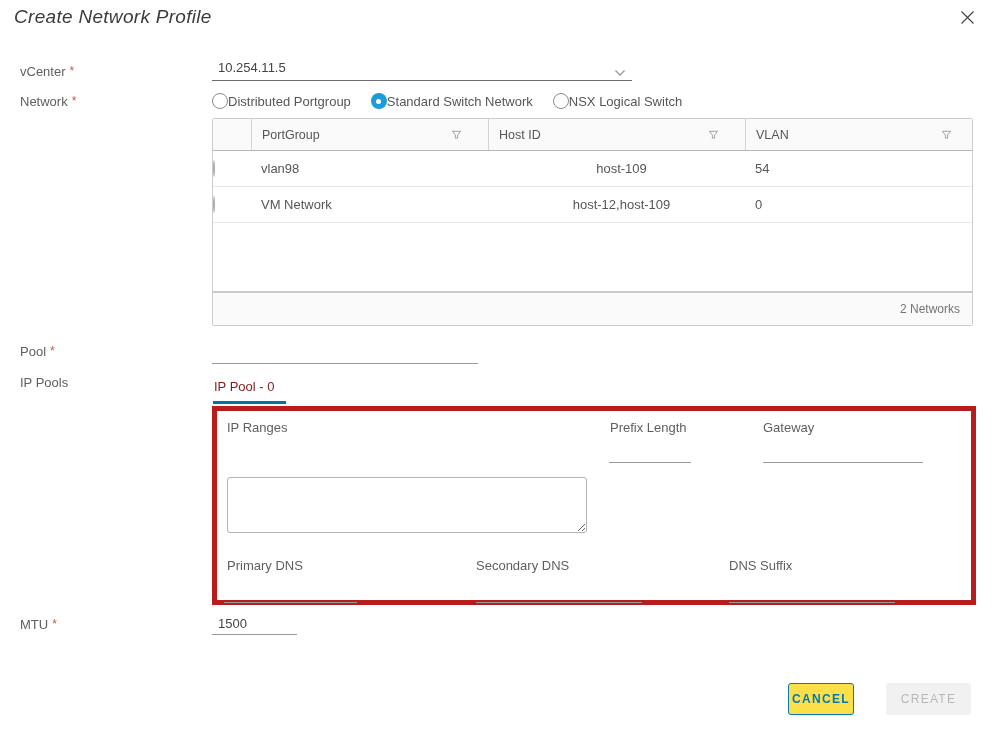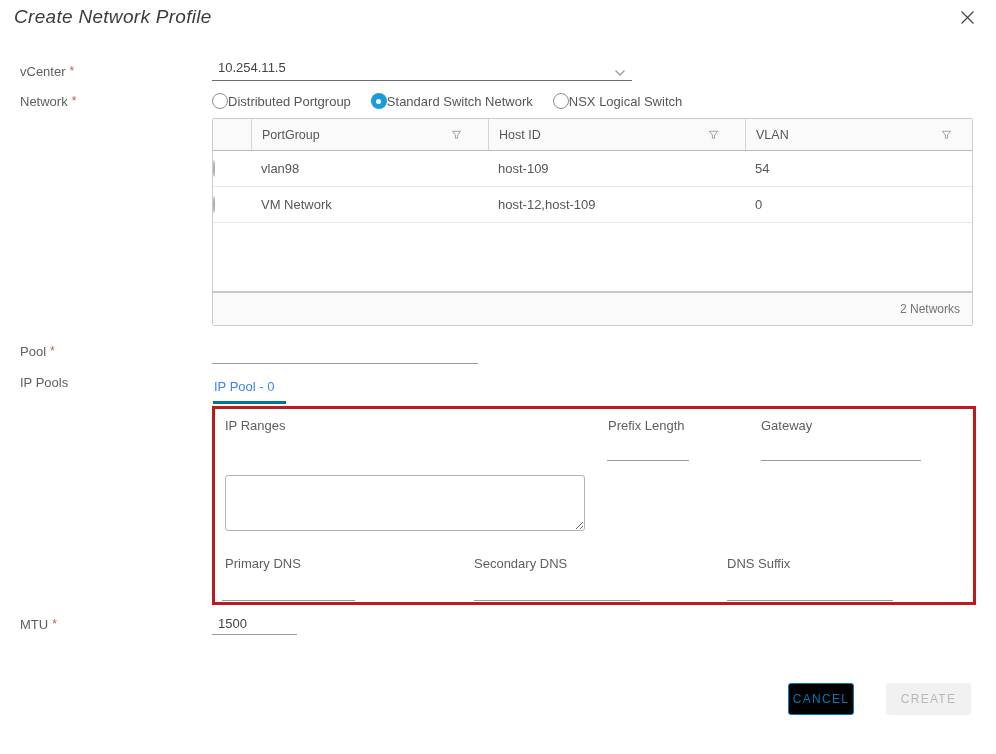--- a/index.html
+++ b/index.html
@@ -26,49 +26,49 @@
   .radio-circle.checked::after { content:""; position:absolute; left:5.5px; top:5.5px; width:5px; height:5px; border-radius:50%; background:#fff; }
   .radio-label { font-size:13px; color:#565656; }
 
   
   .grid { position:absolute; left:212px; top:118px; width:761px; border:1px solid #cccccc; border-radius:2px; background:#fff; }
   .grid-header { display:flex; height:32px; background:#fafafa; border-bottom:1px solid #b8b8b8; }
   .gh-cell { display:flex; align-items:center; font-size:12.5px; color:#565656; padding-left:10px; }
   .gh-cell + .gh-cell { border-left:1px solid #d4d4d4; }
   .c0 { width:38px; flex:none; padding-left:0; justify-content:center; }
   .c1 { width:237px; flex:none; }
-  .c2 { width:257px; flex:none; }
+  .c2 { width:257px; flex:none;text-align:center; }
   .c3 { flex:1; }
   .filter-btn { margin-left:auto; margin-right:26px; background:none; border:none; cursor:pointer; padding:0; line-height:0; }
   .c3 .filter-btn { margin-right:20px; }
   .grid-row { display:flex; height:36px; align-items:center; border-bottom:1px solid #e8e8e8; cursor:pointer; }
   .grid-row .cell { font-size:13px; color:#565656; padding-left:10px; }
   .row-radio { width:16px; height:16px; border-radius:50%; border:1px solid #adadad; background:#fff; margin:0 auto; cursor:pointer; }
   .grid-spacer { height:68px; }
   .grid-footer { height:34px; background:#fafafa; border-top:2px solid #c9c9c9; font-size:12px; color:#747474; text-align:right; line-height:33px; padding-right:12px; }
 
   
   .u-input { border:none; border-bottom:1px solid #9a9a9a; background:transparent; font-size:13px; color:#454545; font-family:inherit; outline:none; }
 
   .name-input { position:absolute; left:212px; top:340px; width:266px; height:24px; padding-left:6px; }
 
   
-  .pool-tab { position:absolute; left:213px; top:379px; font-size:13px; color:#3b82f6; padding:0 12px 7px 1px; border-bottom:3px solid #0072a3; cursor:pointer; }
-  .pool-panel { position:absolute; left:212px; top:406px; width:764px; height:199px; border:3px solid #b91c1c; background:#fff; }
+  .pool-tab { position:absolute; left:213px; top:379px; font-size:13px; color:#7f1d1d; padding:0 12px 7px 1px; border-bottom:3px solid #0072a3; cursor:pointer; }
+  .pool-panel { position:absolute; left:212px; top:406px; width:764px; height:199px; border:5px solid #b91c1c; background:#fff; }
   .p-label { position:absolute; font-size:13px; color:#5f5f5f; }
   .p-underline { position:absolute; height:22px; }
   .calc-link { position:absolute; left:9px; top:37px; display:flex; align-items:center; gap:7px; background:none; border:none; cursor:pointer; padding:0; }
   .calc-link .txt { font-size:11.5px; font-weight:bold; letter-spacing:0.4px; color:#0079b8; }
   .ranges-area { position:absolute; left:10px; top:66px; width:360px; height:56px; border:1px solid #b3b3b3; border-radius:3px; resize:both; font-family:inherit; font-size:13px; color:#454545; padding:4px 6px; outline:none; }
 
   .mtu-input { position:absolute; left:212px; top:612px; width:85px; height:23px; padding-left:6px; }
 
   
   .btn { position:absolute; top:683px; height:32px; border-radius:3px; font-size:12px; font-family:inherit; letter-spacing:1.3px; cursor:pointer; }
-  .btn-cancel { left:788px; width:66px; background:#000000; border:1px solid #0079b8; color:#0079b8; }
+  .btn-cancel { left:788px; width:66px; background:#fde047; border:1px solid #0079b8; color:#0079b8;font-weight:bold; }
   .btn-create { left:886px; width:85px; background:#f1f1f1; border:none; color:#b8b8b8; cursor:default; }
 </style>
 </head>
 <body>
 
 <div class="dialog">
 
   <h1 class="title">Create Network Profile</h1>
 
   <button class="close-btn" aria-label="Close">

